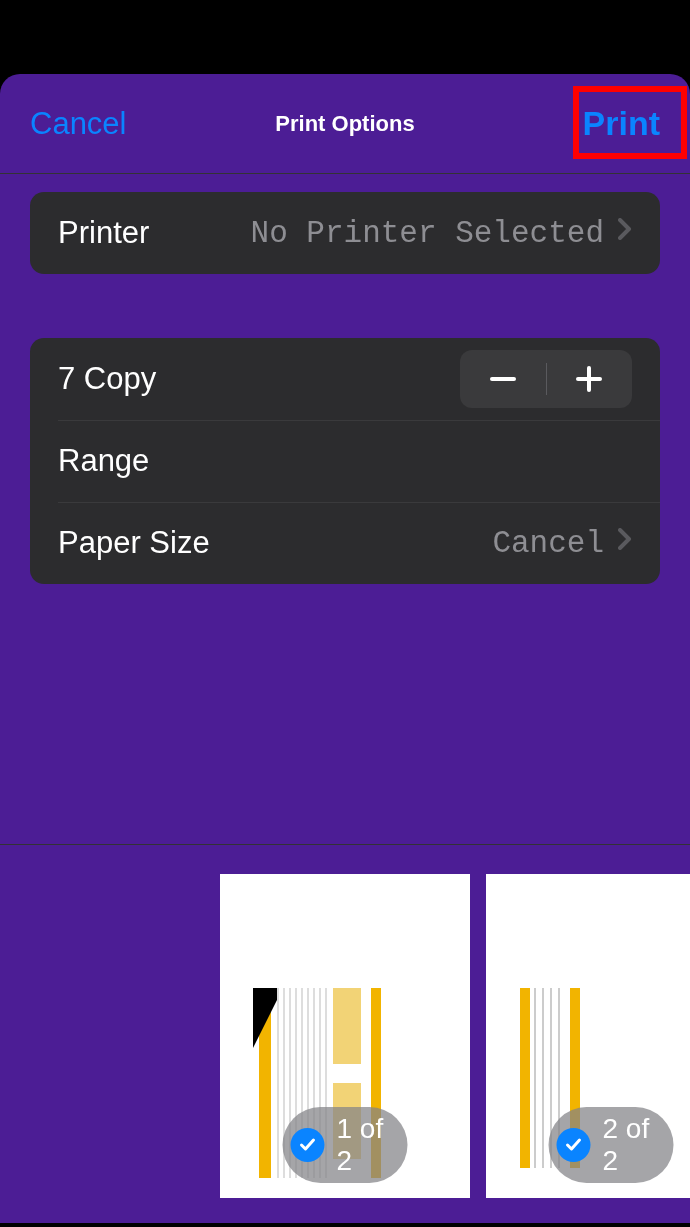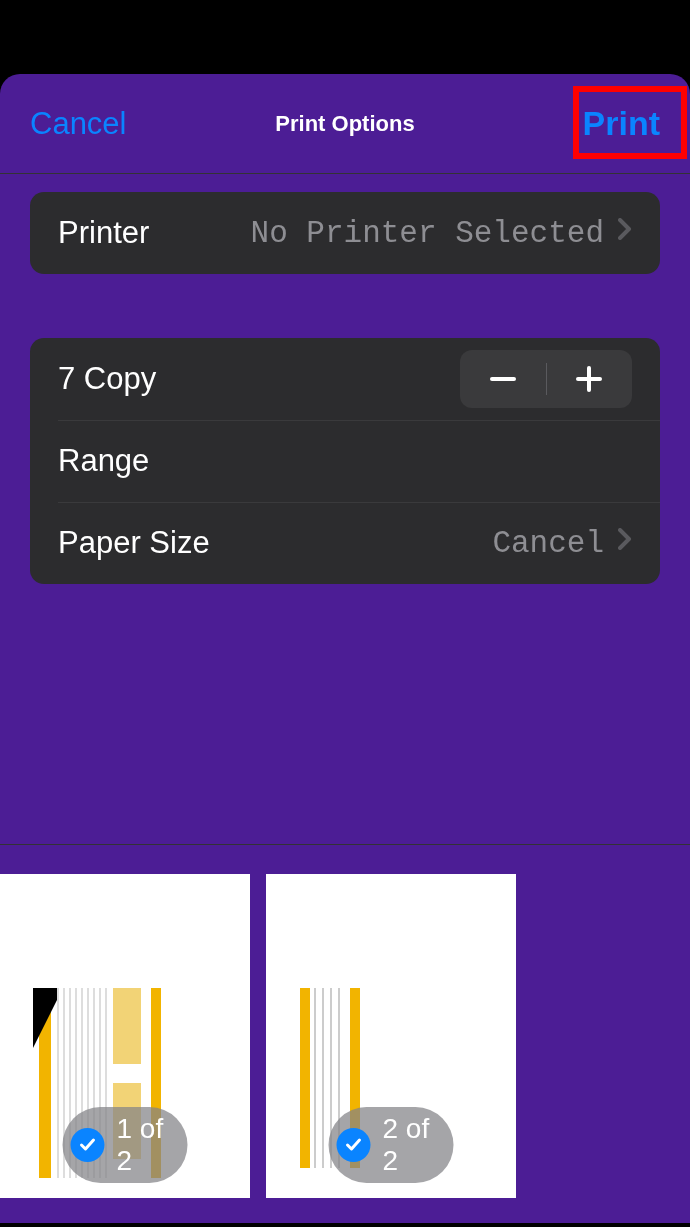--- a/index.html
+++ b/index.html
@@ -128,20 +128,21 @@
   .preview-area {
     position: absolute;
     left: 0; right: 0;
     top: 800px;
     height: 350px;
     overflow: hidden;
   }
   .preview-scroll {
     display: flex;
     gap: 16px;
+    padding-left: 220px;
     padding-top: 0;
   }
   .page-thumb {
     width: 250px;
     height: 324px;
     background: #fff;
     position: relative;
     flex-shrink: 0;
     overflow: hidden;
   }

